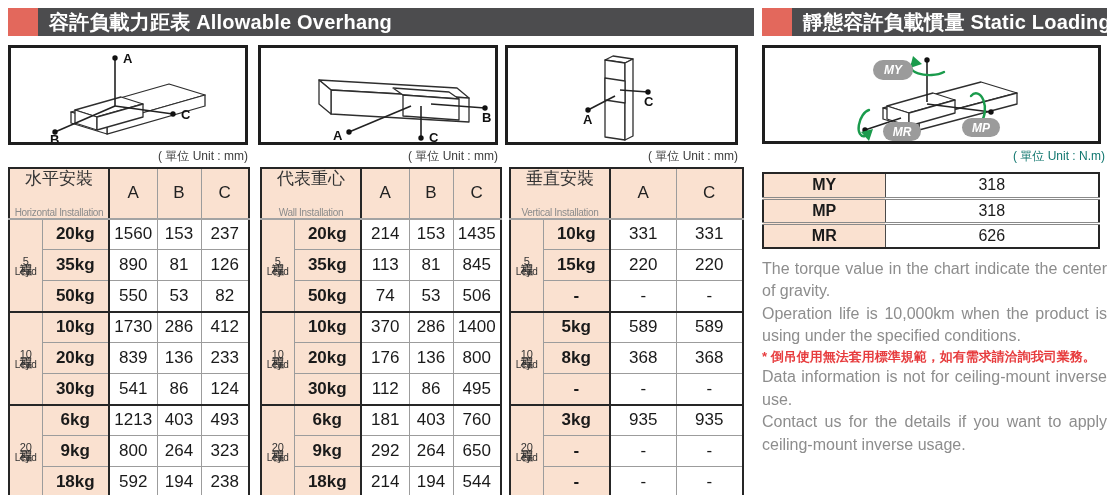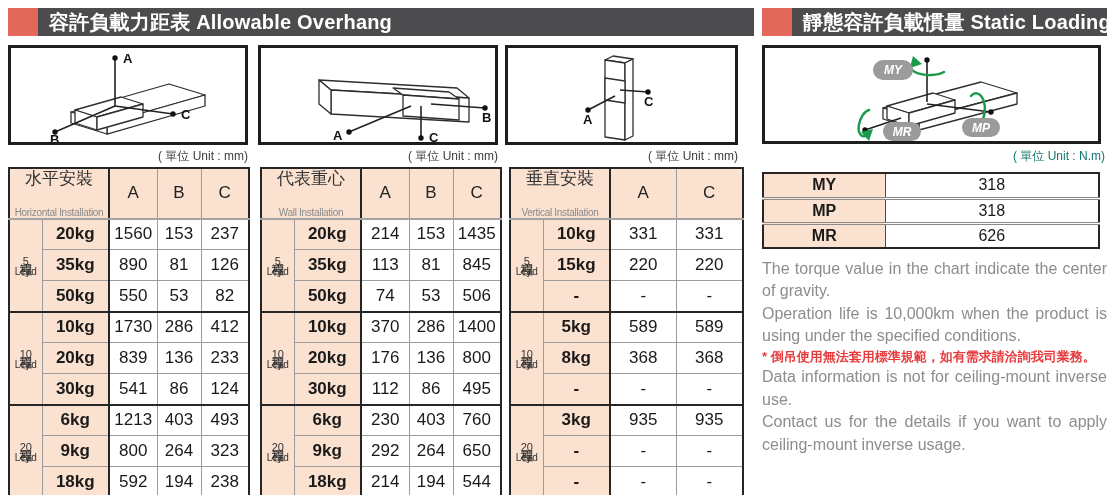--- a/index.html
+++ b/index.html
@@ -298,21 +298,21 @@
         </tr>
         <tr>
           <td class="lead" rowspan="3">
                 <div class="lead-wrap">
             <span class="lead-zh">導程</span>
             <span class="lead-num">20</span>
             <span class="lead-en">Lead</span>
                 </div>
               </td>
           <td class="load">6kg</td>
-          <td>230</td>
+          <td>181</td>
           <td>403</td>
           <td>760</td>
         </tr>
         <tr>
           <td class="load">9kg</td>
           <td>292</td>
           <td>264</td>
           <td>650</td>
         </tr>
         <tr>

